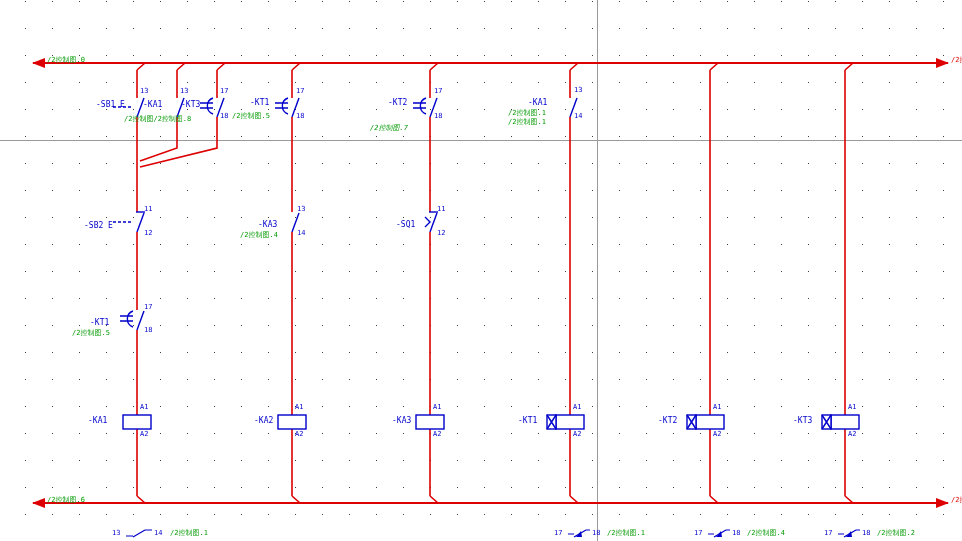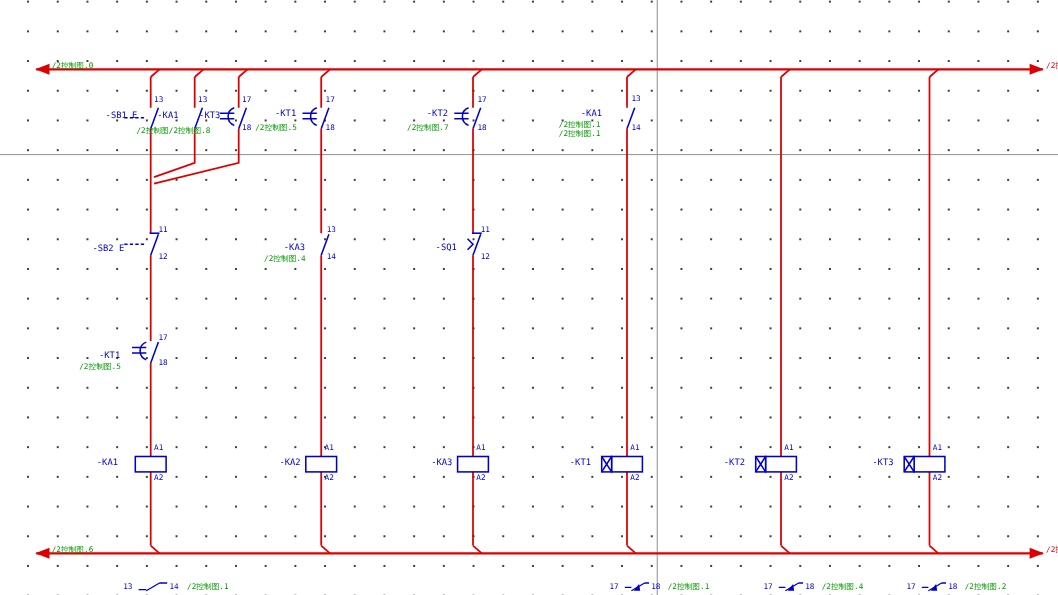--- a/index.html
+++ b/index.html
@@ -176,21 +176,21 @@
   <span class="lbl xref" style="left:124px;top:115px;">/2控制图/2控制图.8</span>
 
   <span class="lbl" style="left:250px;top:98px;">-KT1</span>
   <span class="lbl pin" style="left:296px;top:87px;">17</span>
   <span class="lbl pin" style="left:296px;top:112px;">18</span>
   <span class="lbl xref" style="left:232px;top:112px;">/2控制图.5</span>
 
   <span class="lbl" style="left:388px;top:98px;">-KT2</span>
   <span class="lbl pin" style="left:434px;top:87px;">17</span>
   <span class="lbl pin" style="left:434px;top:112px;">18</span>
-  <span class="lbl xref" style="left:370px;top:112px;">/2控制图.7</span>
+  <span class="lbl xref" style="left:370px;top:124px;font-style:italic;">/2控制图.7</span>
 
   <span class="lbl" style="left:528px;top:98px;">-KA1</span>
   <span class="lbl pin" style="left:574px;top:86px;">13</span>
   <span class="lbl pin" style="left:574px;top:112px;">14</span>
   <span class="lbl xref" style="left:508px;top:109px;">/2控制图.1</span>
   <span class="lbl xref" style="left:508px;top:118px;">/2控制图.1</span>
 
   <span class="lbl" style="left:84px;top:221px;">-SB2 E</span>
   <span class="lbl pin" style="left:144px;top:205px;">11</span>
   <span class="lbl pin" style="left:144px;top:229px;">12</span>

